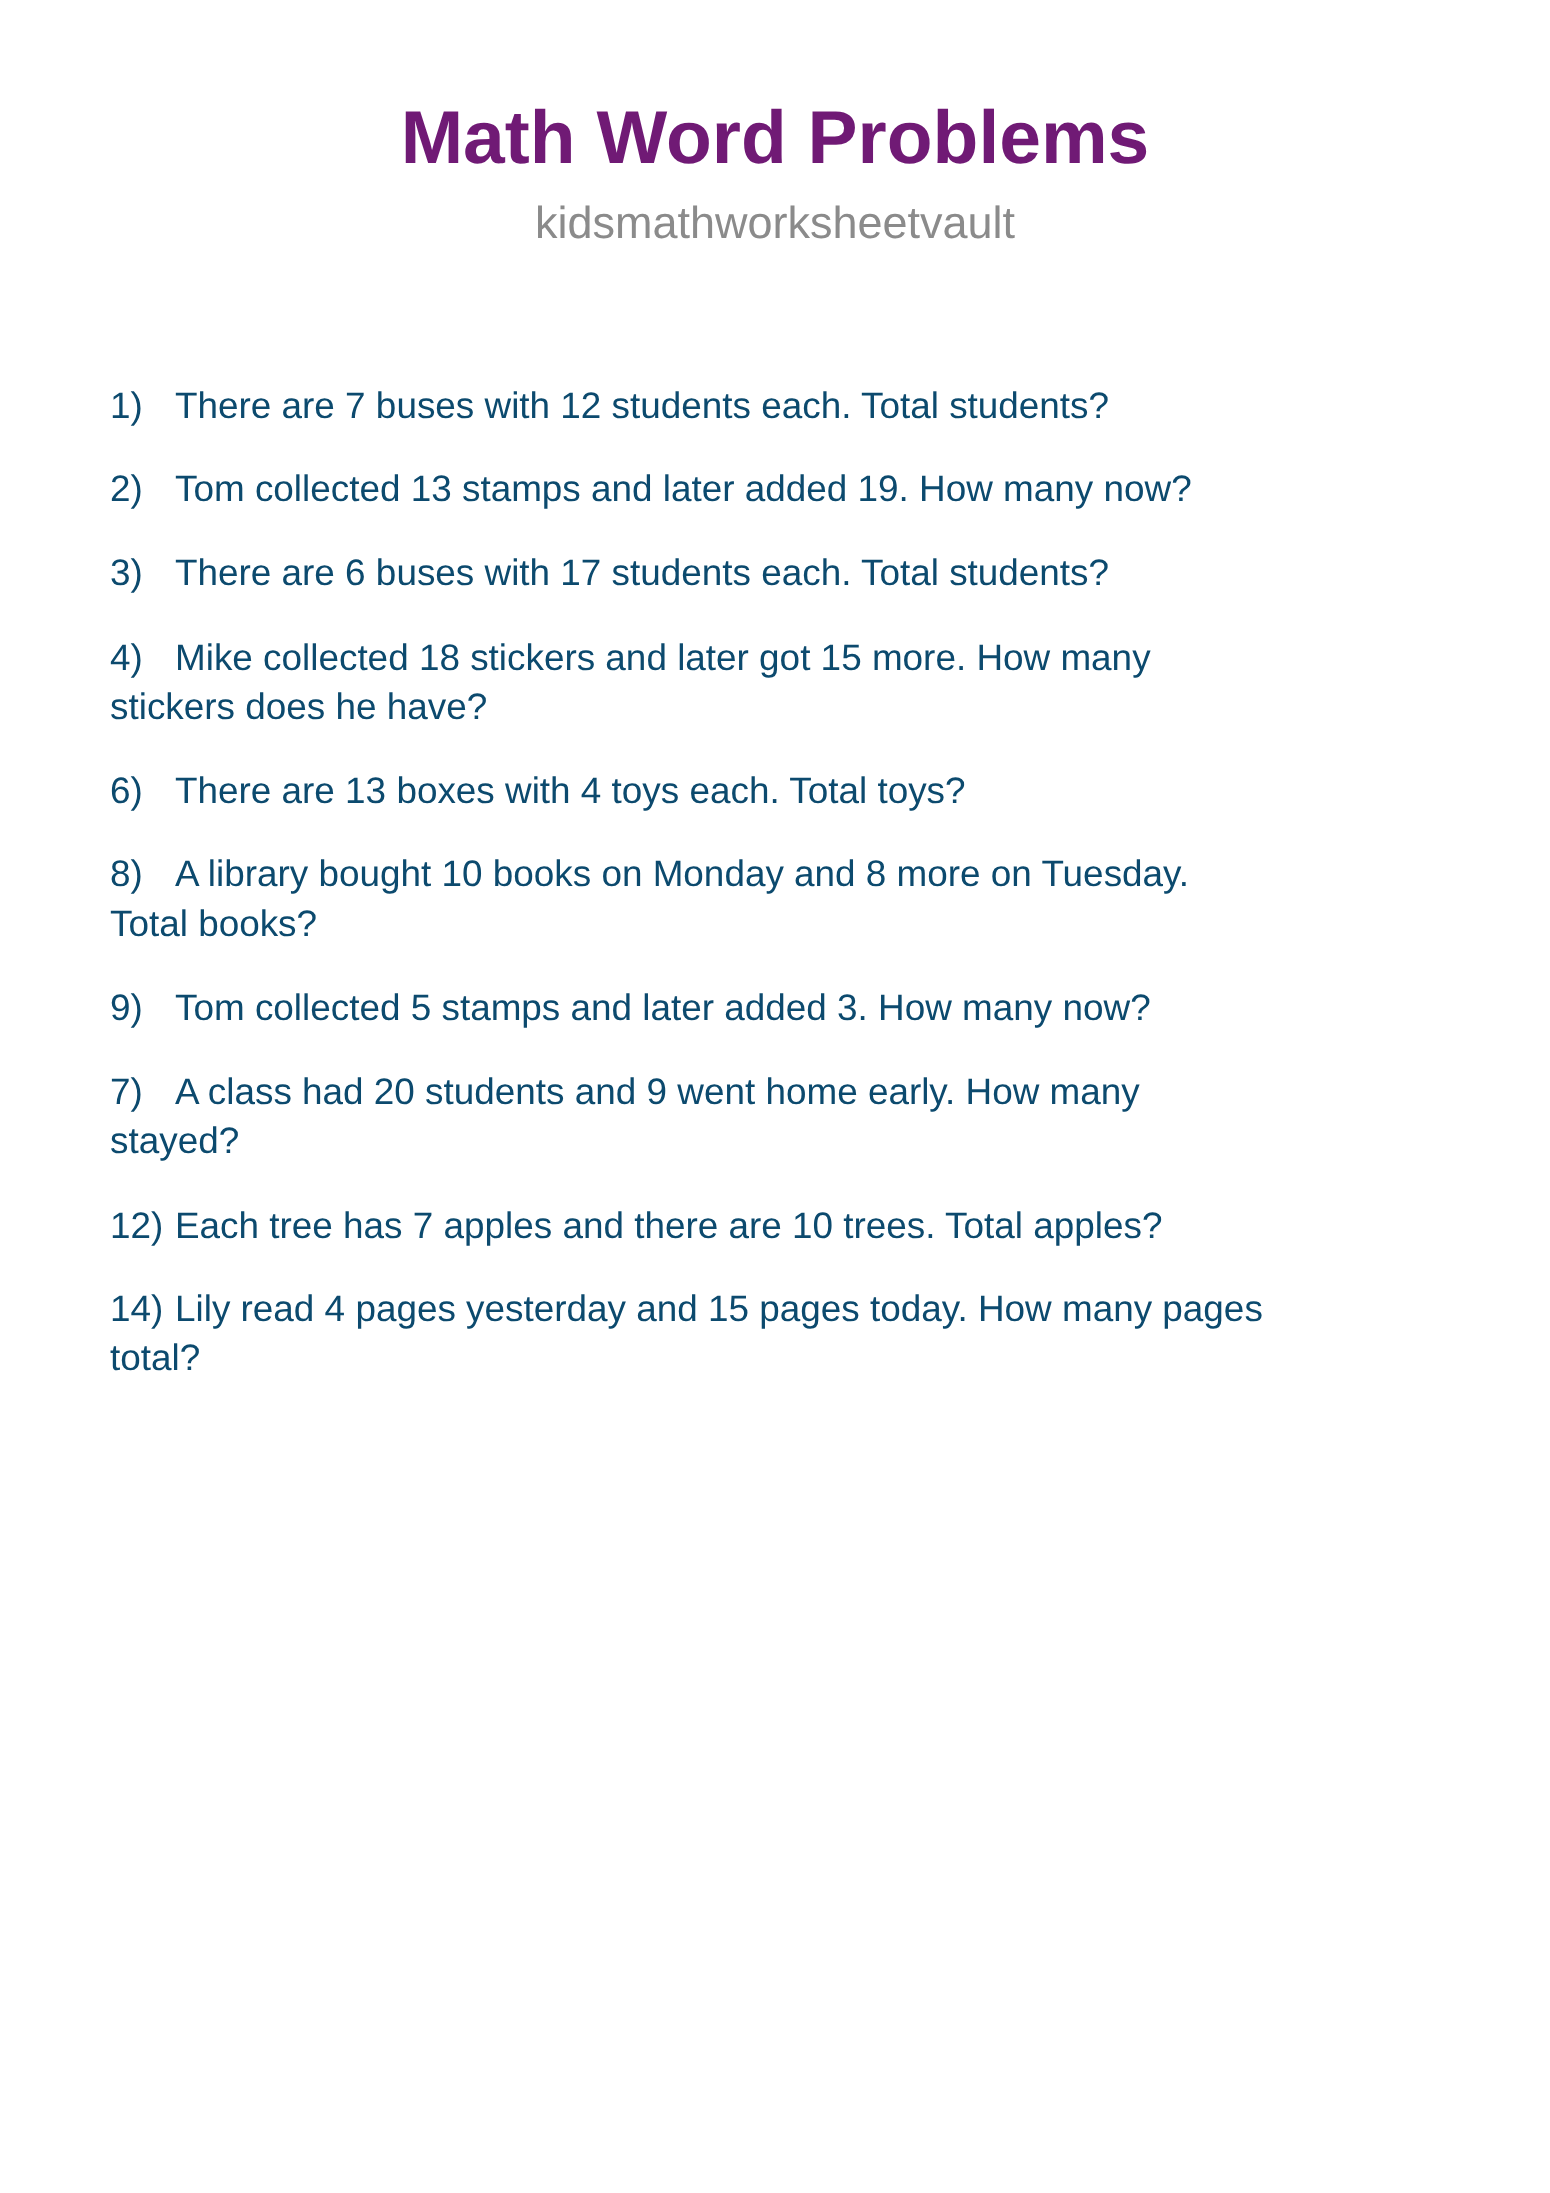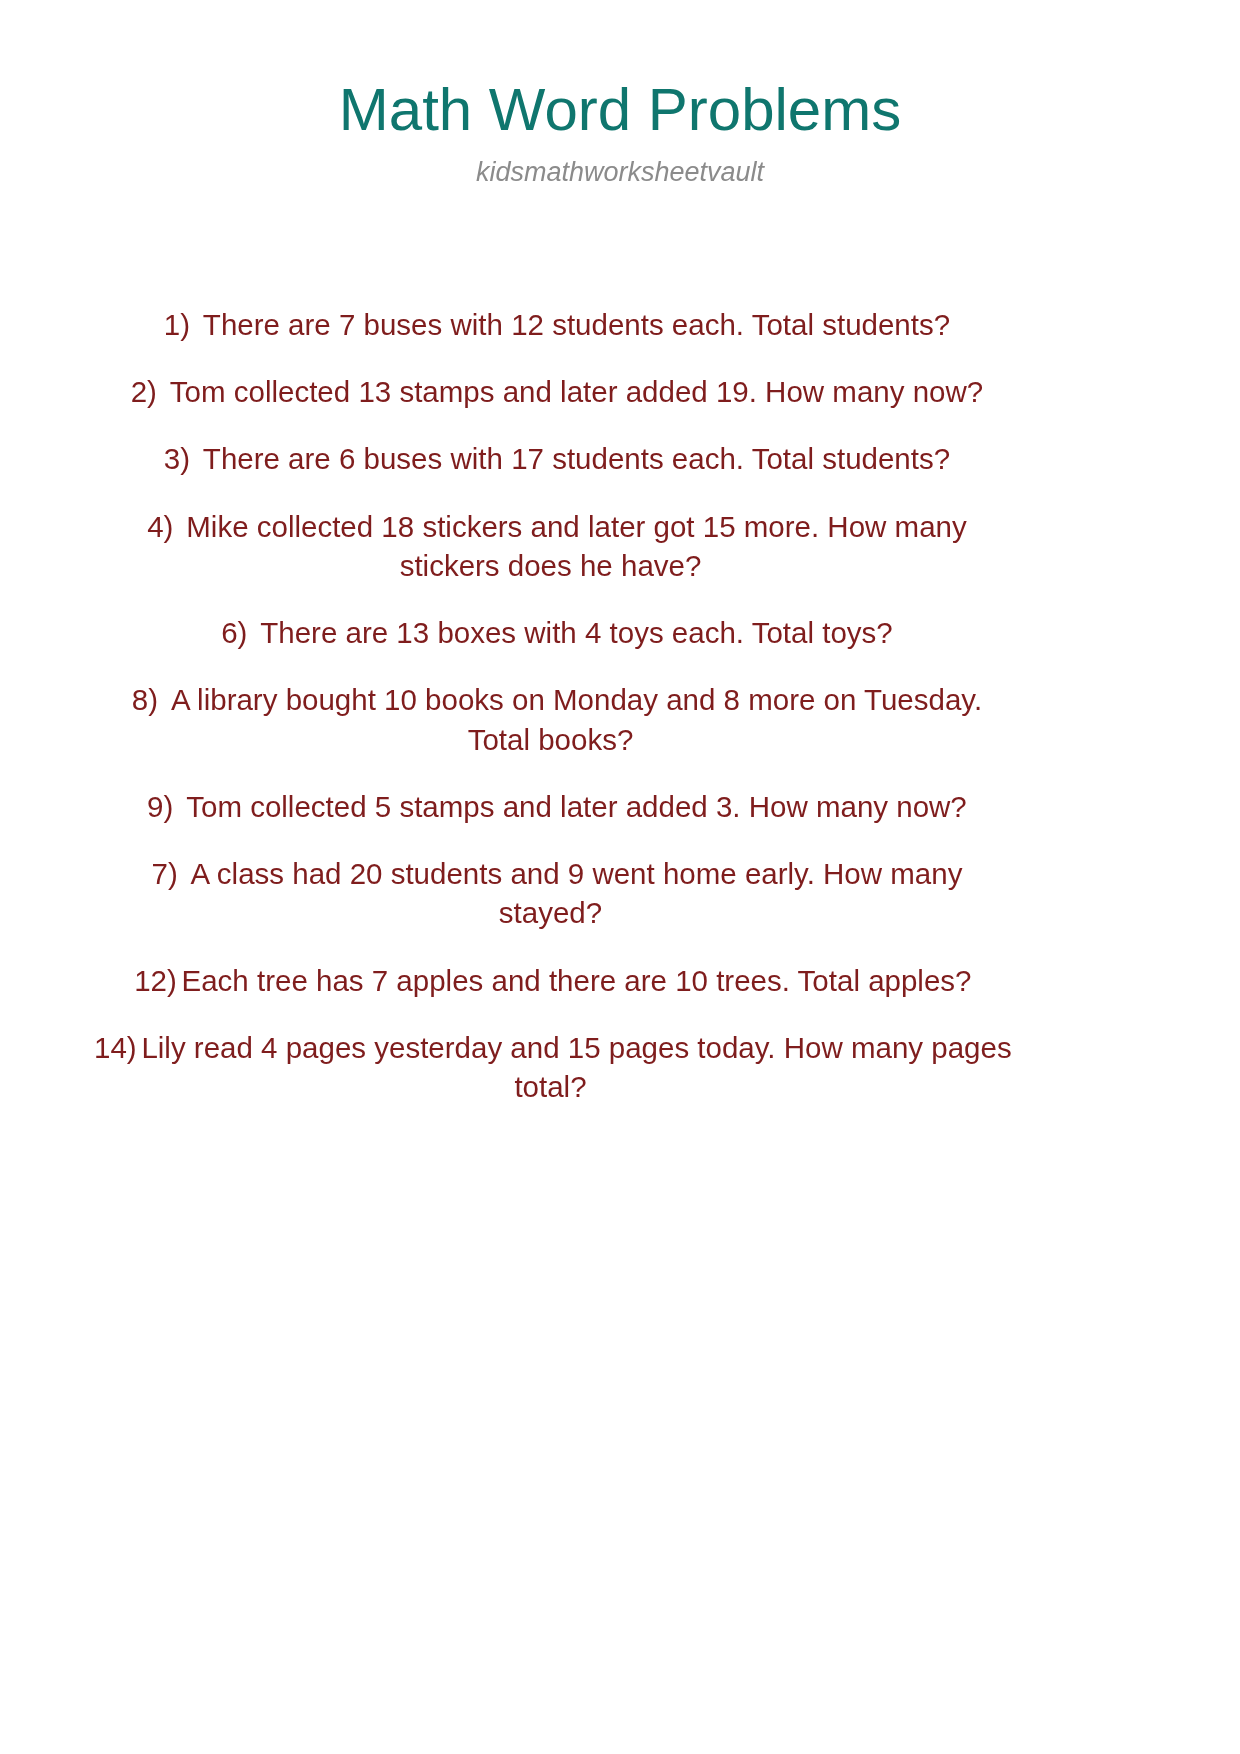--- a/index.html
+++ b/index.html
@@ -28,63 +28,61 @@
   }
   .doc-title {
     font-size: 60px;
     font-weight: 400;
     line-height: 1.05;
     letter-spacing: 0px;
     color: #000000;
     margin: 0;
   }
   .doc-subtitle {
-    font-size: 27px;
+    font-size: 36px;
     font-weight: 400;
     color: #8b8b8b;
     margin: 17px 0 0 0;
     line-height: 1.1;
-    font-style: italic;
   }
   .problems {
     margin: 0;
     padding: 0;
     list-style: none;
     position: absolute;
     left: 88px;
     top: 305px;
     width: 925px;
   }
   .problem {
     display: flex;
     align-items: flex-start;
     font-size: 29.5px;
     line-height: 1.33;
-    color: #7f1d1d;
+    color: #0c4a6e;
     margin-bottom: 28px;
-    text-align: center;
   }
   
   .problem {
     display: block;
     text-indent: 0;
     padding-left: 0;
   }
   .num-cell {
     display: inline-block;
     min-width: 52px;
   }
 </style>
 </head>
 <body style="background: rgb(255, 255, 255);">
 
 <div class="page">
 
   <div class="header">
-    <h1 class="doc-title" style="color: #0f766e;">Math Word Problems</h1>
+    <h1 class="doc-title" style="color: #701a75; font-weight: bold;">Math Word Problems</h1>
     <div class="doc-subtitle" style="color: rgb(139, 139, 139);">kidsmathworksheetvault</div>
   </div>
 
   <ol class="problems" id="problem-list">
       <li class="problem"><span class="num-cell">1)</span><span>There are 7 buses with 12 students each. Total students?</span></li>
       <li class="problem"><span class="num-cell">2)</span><span>Tom collected 13 stamps and later added 19. How many now?</span></li>
       <li class="problem"><span class="num-cell">3)</span><span>There are 6 buses with 17 students each. Total students?</span></li>
       <li class="problem"><span class="num-cell">4)</span><span>Mike collected 18 stickers and later got 15 more. How many stickers does he have?</span></li>
       <li class="problem"><span class="num-cell">6)</span><span>There are 13 boxes with 4 toys each. Total toys?</span></li>
       <li class="problem"><span class="num-cell">8)</span><span>A library bought 10 books on Monday and 8 more on Tuesday. Total books?</span></li>

